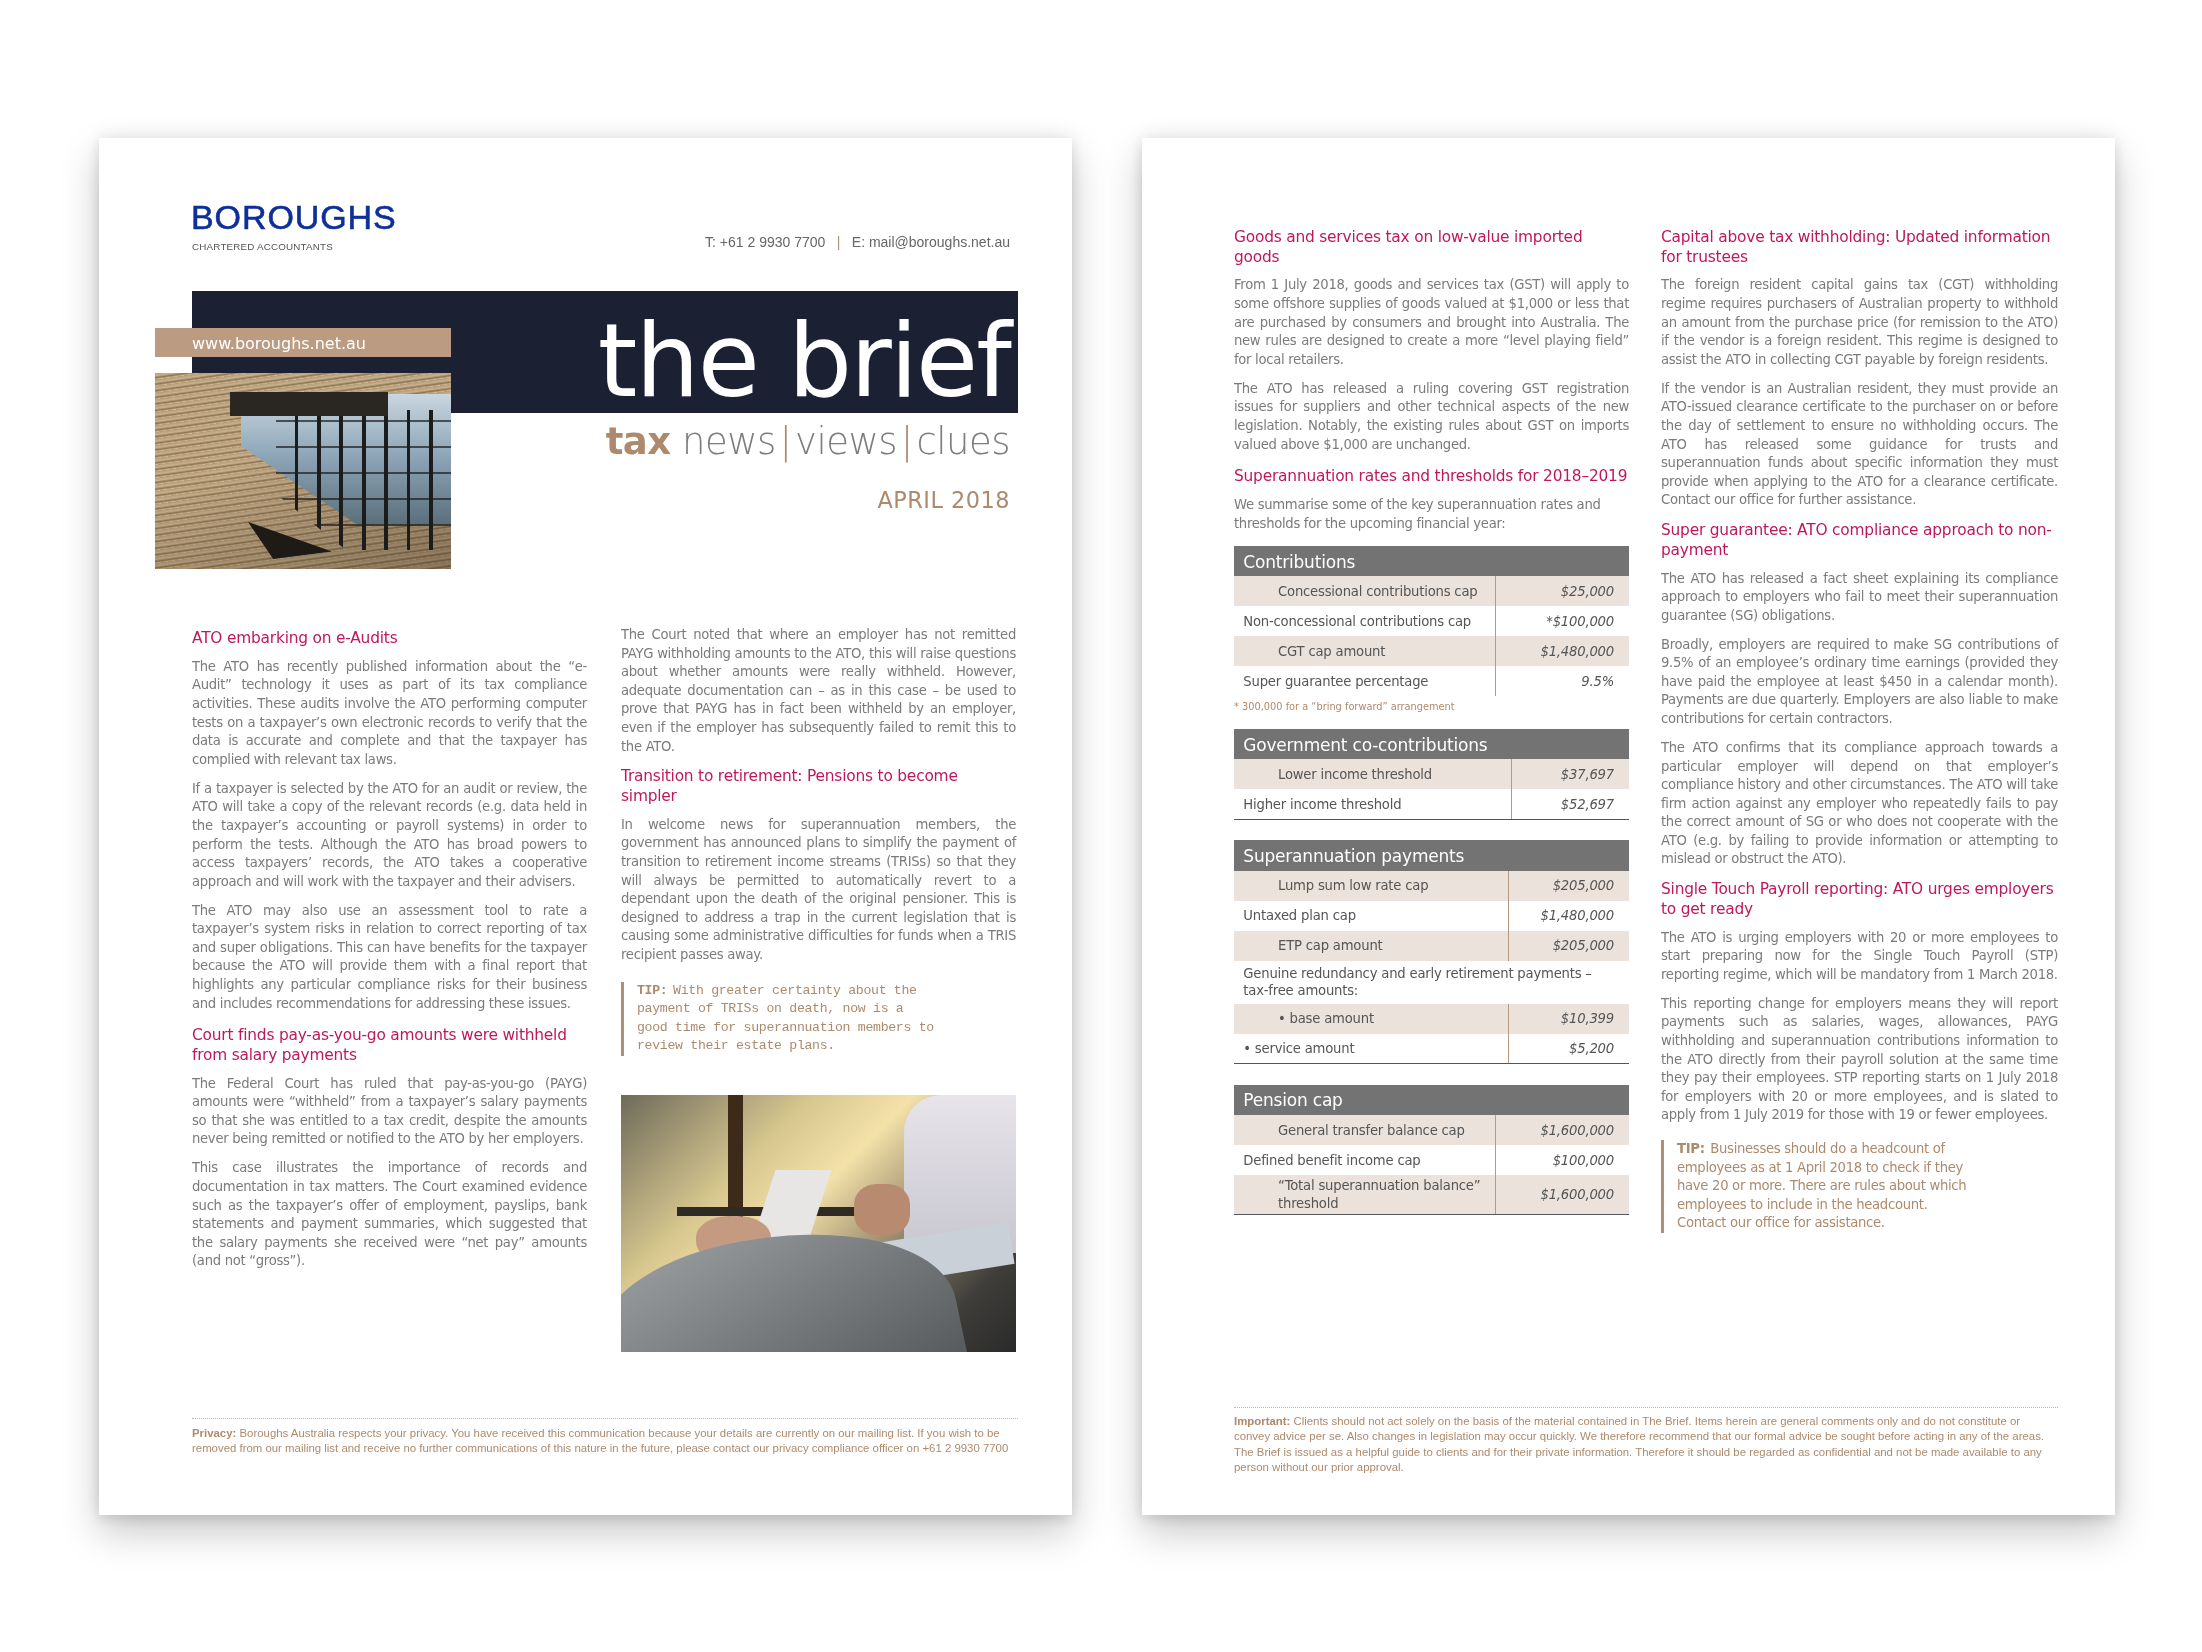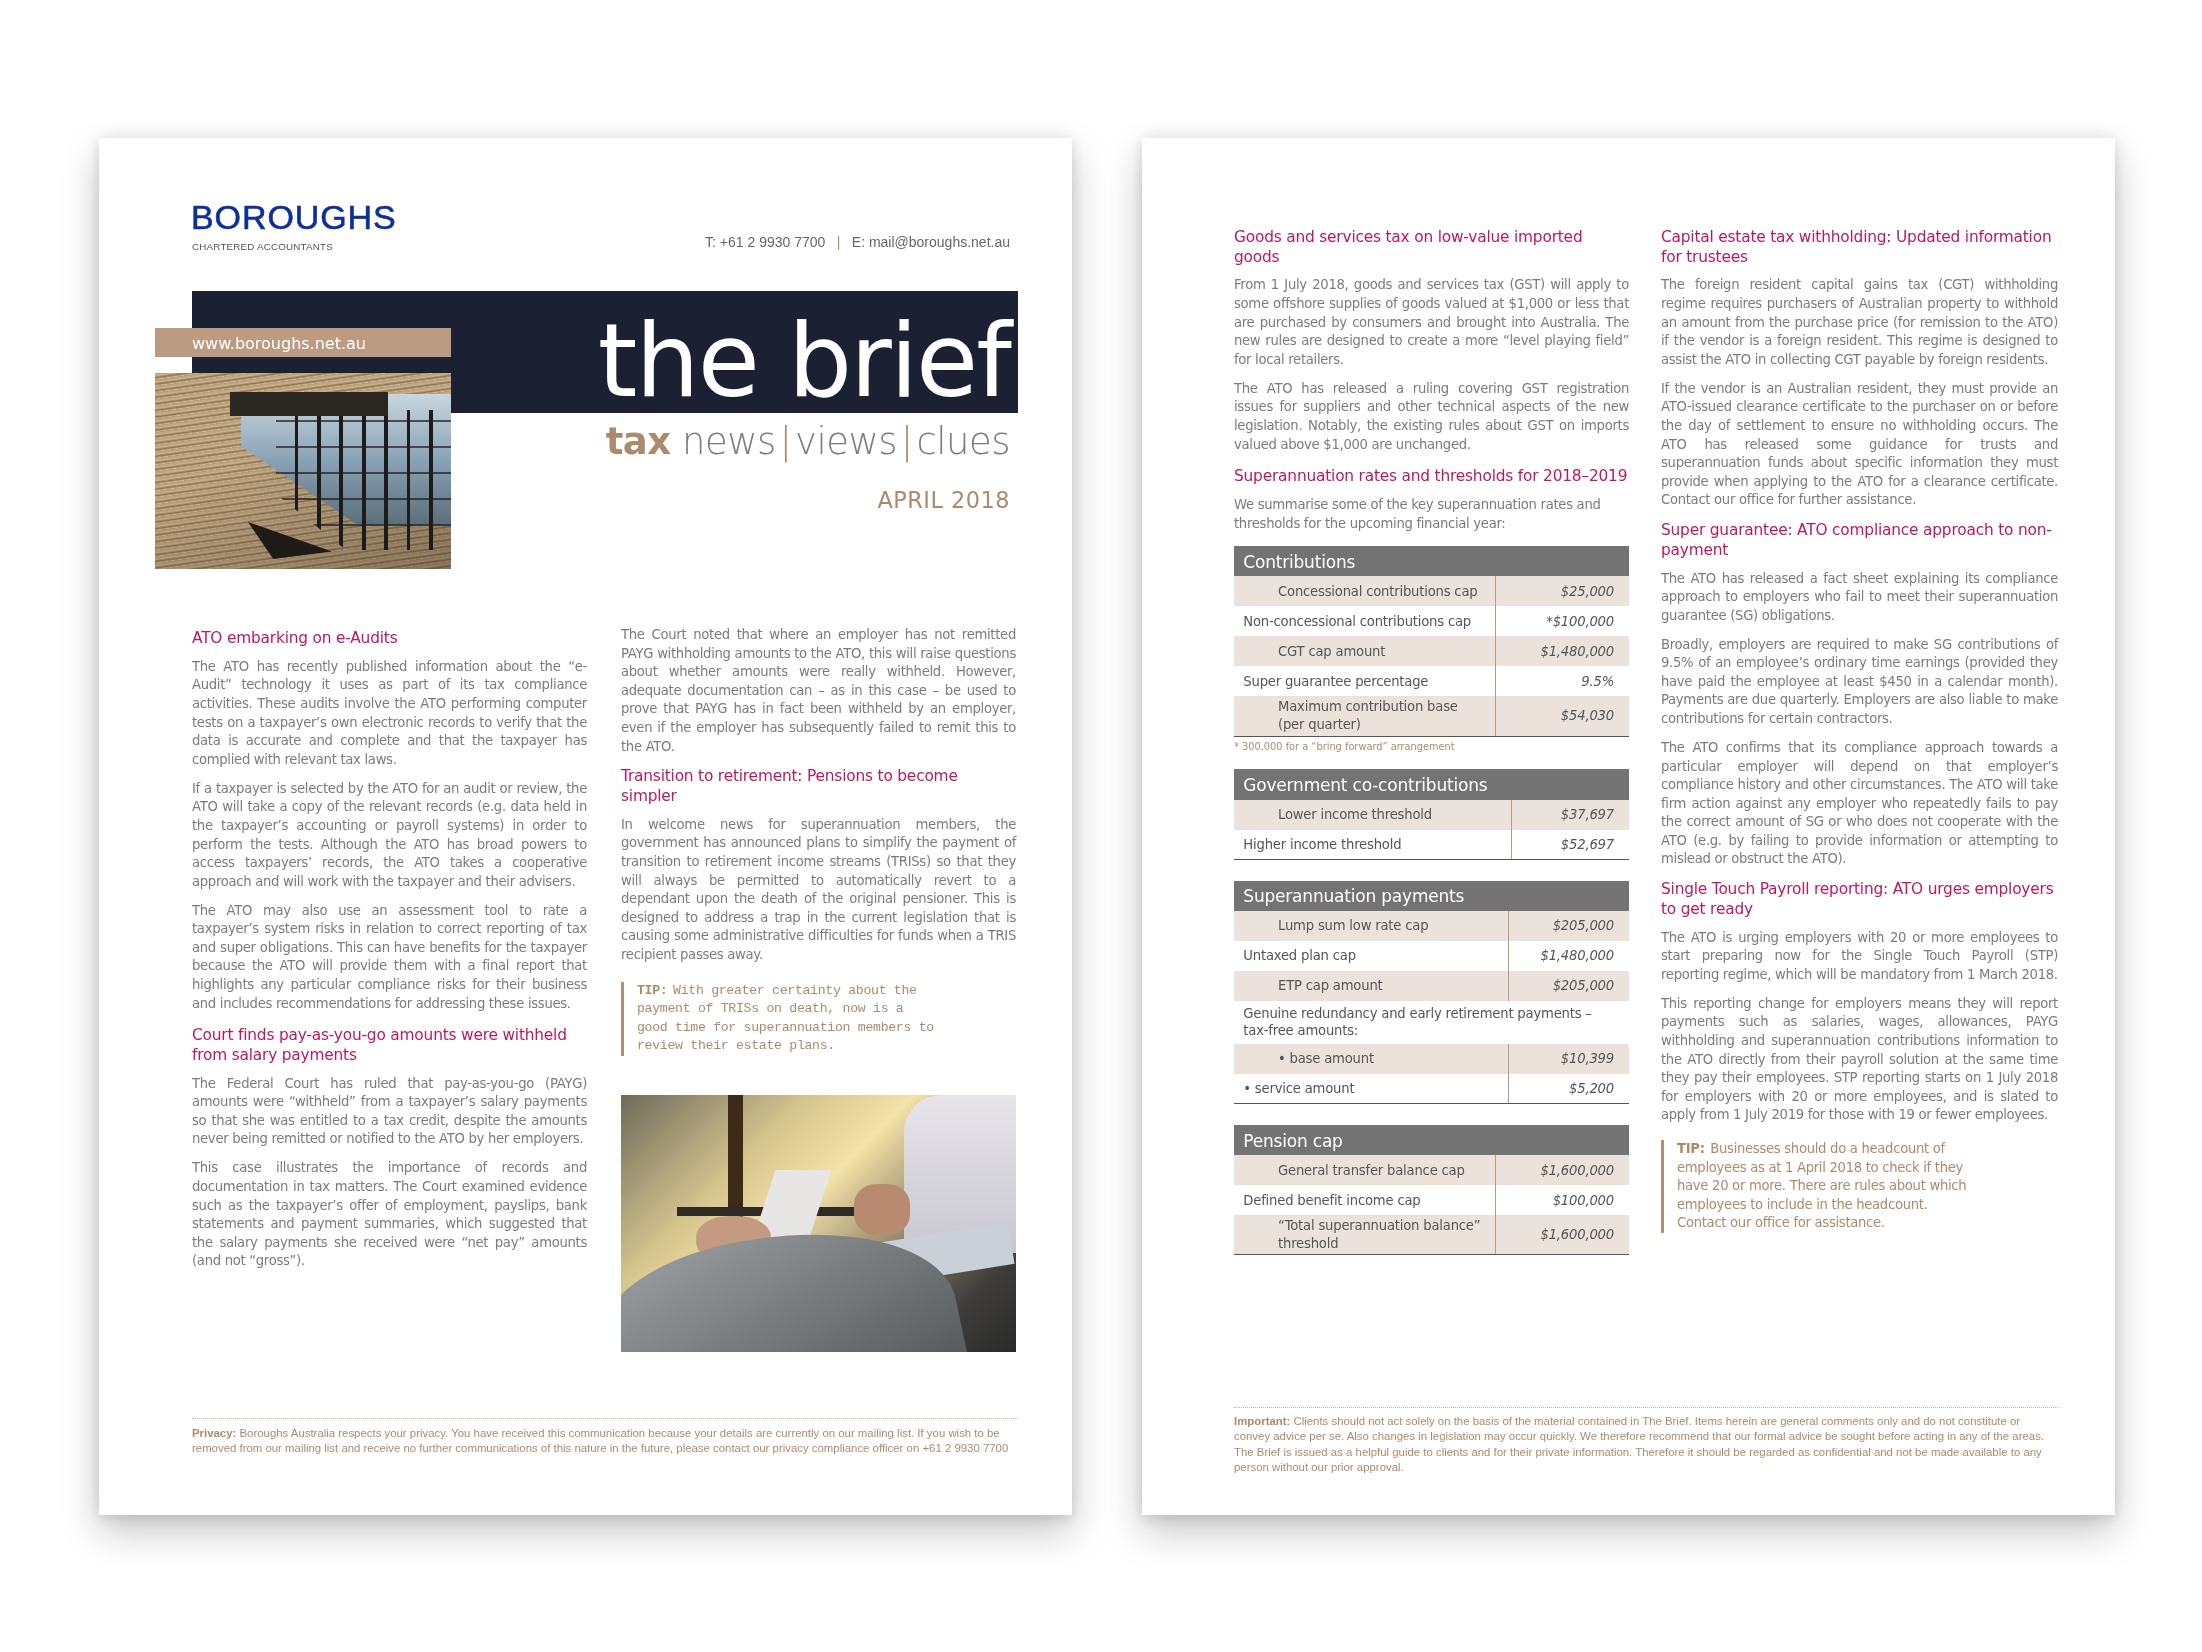--- a/index.html
+++ b/index.html
@@ -168,24 +168,20 @@
             <td class="v">*$100,000</td>
           </tr>
       <tr class="shade">
             <td>CGT cap amount</td>
             <td class="v">$1,480,000</td>
           </tr>
       <tr>
             <td>Super guarantee percentage</td>
             <td class="v">9.5%</td>
           </tr>
-      <tr class="shade tall last">
-            <td>Maximum contribution base (per quarter)</td>
-            <td class="v">$54,030</td>
-          </tr>
     </tbody>
       </table>
     <div class="tbl-note">* 300,000 for a “bring forward” arrangement</div>
 
     <table class="tbl" style="margin-top:17px;">
       <tbody>
           <tr class="thead">
             <td colspan="2">Government co-contributions</td>
           </tr>
       <tr class="shade">
@@ -245,21 +241,21 @@
           </tr>
       <tr class="shade tall last">
             <td>“Total superannuation balance” threshold</td>
             <td class="v">$1,600,000</td>
           </tr>
     </tbody>
       </table>
   </div>
 
   <div class="col" style="left:519px; top:90px; width:397px;">
-    <div class="h">Capital estate tax withholding: Updated information for trustees</div>
+    <div class="h">Capital above tax withholding: Updated information for trustees</div>
     <div class="p">The foreign resident capital gains tax (CGT) withholding regime requires purchasers of Australian property to withhold an amount from the purchase price (for remission to the ATO) if the vendor is a foreign resident. This regime is designed to assist the ATO in collecting CGT payable by foreign residents.</div>
     <div class="p">If the vendor is an Australian resident, they must provide an ATO-issued clearance certificate to the purchaser on or before the day of settlement to ensure no withholding occurs. The ATO has released some guidance for trusts and superannuation funds about specific information they must provide when applying to the ATO for a clearance certificate. Contact our office for further assistance.</div>
     <div class="h" style="margin-top:11.2px;">Super guarantee: ATO compliance approach to non-payment</div>
     <div class="p">The ATO has released a fact sheet explaining its compliance approach to employers who fail to meet their superannuation guarantee (SG) obligations.</div>
     <div class="p">Broadly, employers are required to make SG contributions of 9.5% of an employee’s ordinary time earnings (provided they have paid the employee at least $450 in a calendar month). Payments are due quarterly. Employers are also liable to make contributions for certain contractors.</div>
     <div class="p">The ATO confirms that its compliance approach towards a particular employer will depend on that employer’s compliance history and other circumstances. The ATO will take firm action against any employer who repeatedly fails to pay the correct amount of SG or who does not cooperate with the ATO (e.g. by failing to provide information or attempting to mislead or obstruct the ATO).</div>
     <div class="h" style="margin-top:11.2px;">Single Touch Payroll reporting: ATO urges employers to get ready</div>
     <div class="p">The ATO is urging employers with 20 or more employees to start preparing now for the Single Touch Payroll (STP) reporting regime, which will be mandatory from 1 March 2018.</div>
     <div class="p">This reporting change for employers means they will report payments such as salaries, wages, allowances, PAYG withholding and superannuation contributions information to the ATO directly from their payroll solution at the same time they pay their employees. STP reporting starts on 1 July 2018 for employers with 20 or more employees, and is slated to apply from 1 July 2019 for those with 19 or fewer employees.</div>
     <div class="tip" style="margin-top:15px; width:317px;">

